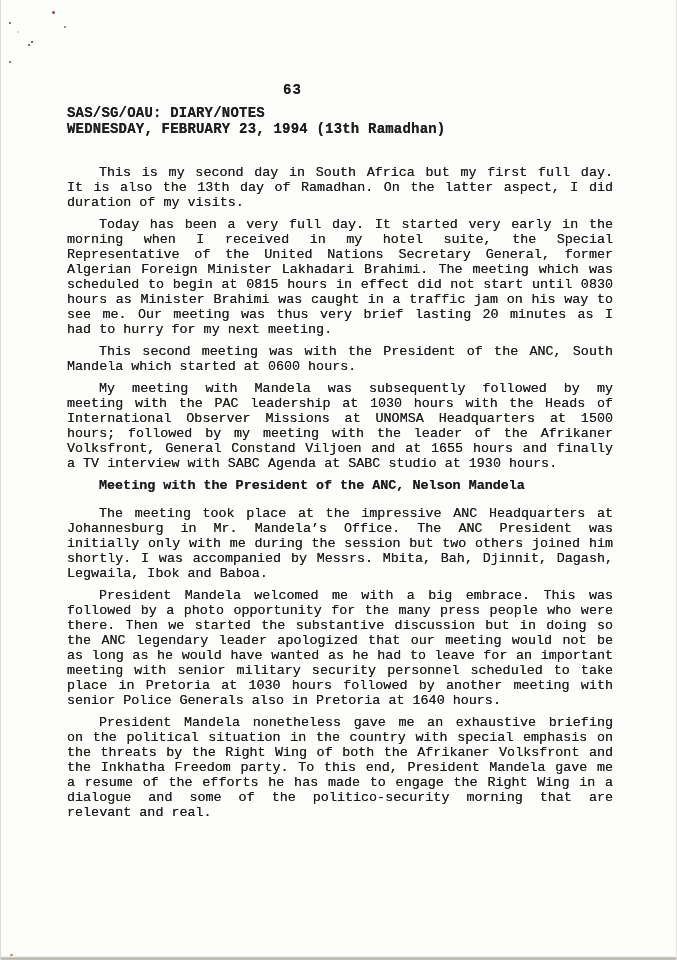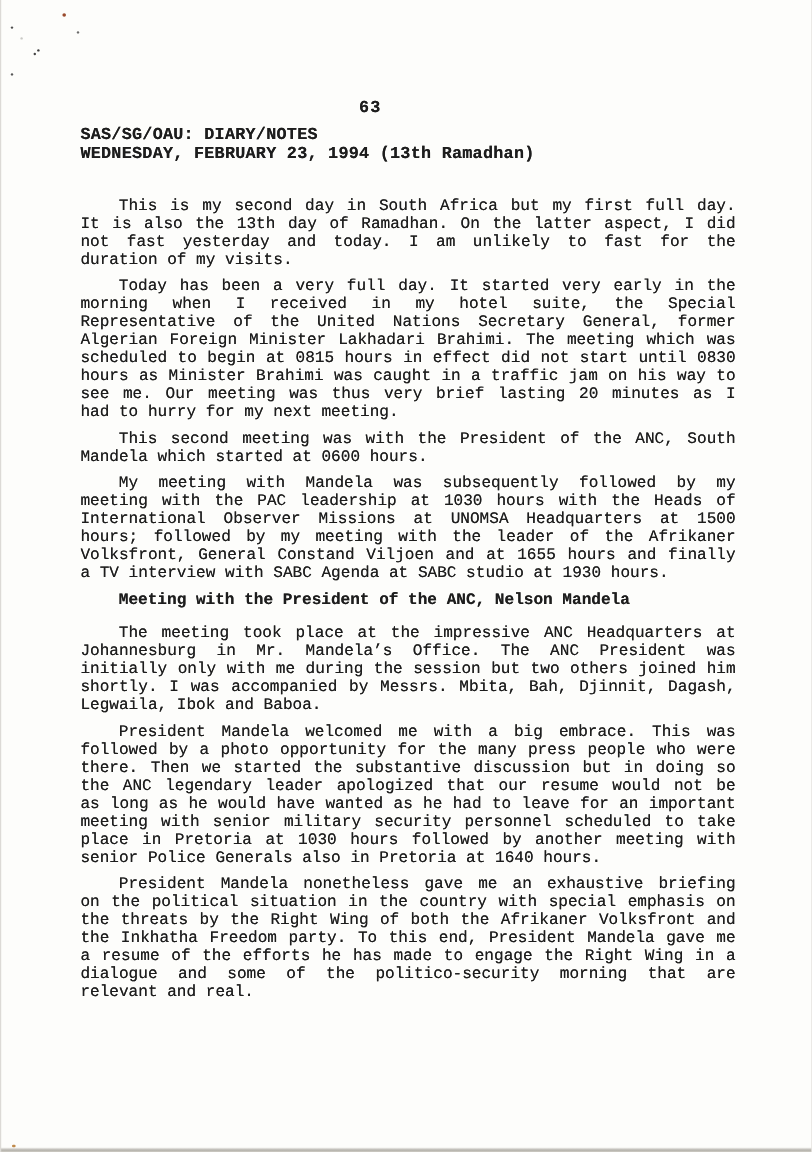--- a/index.html
+++ b/index.html
@@ -8,21 +8,21 @@
     background: #fdfdfb;
     position: relative;
     overflow: hidden;
     font-family: "Liberation Mono", "DejaVu Sans Mono", monospace;
     color: #1d1d1d;
   }
   .sheet { position: absolute; inset: 0; background: #fdfdfb; }
 
   
   .page-number {
-    position: absolute; top: 82px; left: 16px; width: 585px;
+    position: absolute; top: 82px; left: 0; width: 585px;
     text-align: center;
     font-size: 14px; font-weight: 700; letter-spacing: 1px;
     text-shadow: 0 0 .5px rgba(25,25,25,.85);
   }
 
   
   .doc-header {
     position: absolute; left: 67px; top: 106px;
     font-size: 14px; font-weight: 700; letter-spacing: .2px;
     line-height: 15.5px; white-space: nowrap;
@@ -76,21 +76,20 @@
 
   <div class="doc-header">
     <div>SAS/SG/OAU: DIARY/NOTES</div>
     <div>WEDNESDAY, FEBRUARY 23, 1994 (13th Ramadhan)</div>
   </div>
 
   <div id="doc-body" class="doc-body">
       <div class="block para">
         <div class="line first">This is my second day in South Africa but my first full day.</div>
         <div class="line">It is also the 13th day of Ramadhan.  On the latter aspect, I did</div>
-        <div class="line">not fast yesterday and today.  I am unlikely to fast for the</div>
         <div class="line last">duration of my visits.</div>
       </div>
       <div class="block para">
         <div class="line first">Today has been a very full day.  It started very early in the</div>
         <div class="line">morning when I received in my hotel suite, the Special</div>
         <div class="line">Representative of the United Nations Secretary General, former</div>
         <div class="line">Algerian Foreign Minister Lakhadari Brahimi.  The meeting which was</div>
         <div class="line">scheduled to begin at 0815 hours in effect did not start until 0830</div>
         <div class="line">hours as Minister Brahimi was caught in a traffic jam on his way to</div>
         <div class="line">see me.  Our meeting was thus very brief lasting 20 minutes as I</div>
@@ -115,21 +114,21 @@
         <div class="line first">The meeting took place at the impressive ANC Headquarters at</div>
         <div class="line">Johannesburg in Mr. Mandela’s Office.  The ANC President was</div>
         <div class="line">initially only with me during the session but two others joined him</div>
         <div class="line">shortly.  I was accompanied by Messrs. Mbita, Bah, Djinnit, Dagash,</div>
         <div class="line last">Legwaila, Ibok and Baboa.</div>
       </div>
       <div class="block para">
         <div class="line first">President Mandela welcomed me with a big embrace.  This was</div>
         <div class="line">followed by a photo opportunity for the many press people who were</div>
         <div class="line">there.  Then we started the substantive discussion but in doing so</div>
-        <div class="line">the ANC legendary leader apologized that our resume would not be</div>
+        <div class="line">the ANC legendary leader apologized that our meeting would not be</div>
         <div class="line">as long as he would have wanted as he had to leave for an important</div>
         <div class="line">meeting with senior military security personnel scheduled to take</div>
         <div class="line">place in Pretoria at 1030 hours followed by another meeting with</div>
         <div class="line last">senior Police Generals also in Pretoria at 1640 hours.</div>
       </div>
       <div class="block para">
         <div class="line first">President Mandela nonetheless gave me an exhaustive briefing</div>
         <div class="line">on the political situation in the country with special emphasis on</div>
         <div class="line">the threats by the Right Wing of both the Afrikaner Volksfront and</div>
         <div class="line">the Inkhatha Freedom party.  To this end, President Mandela gave me</div>

